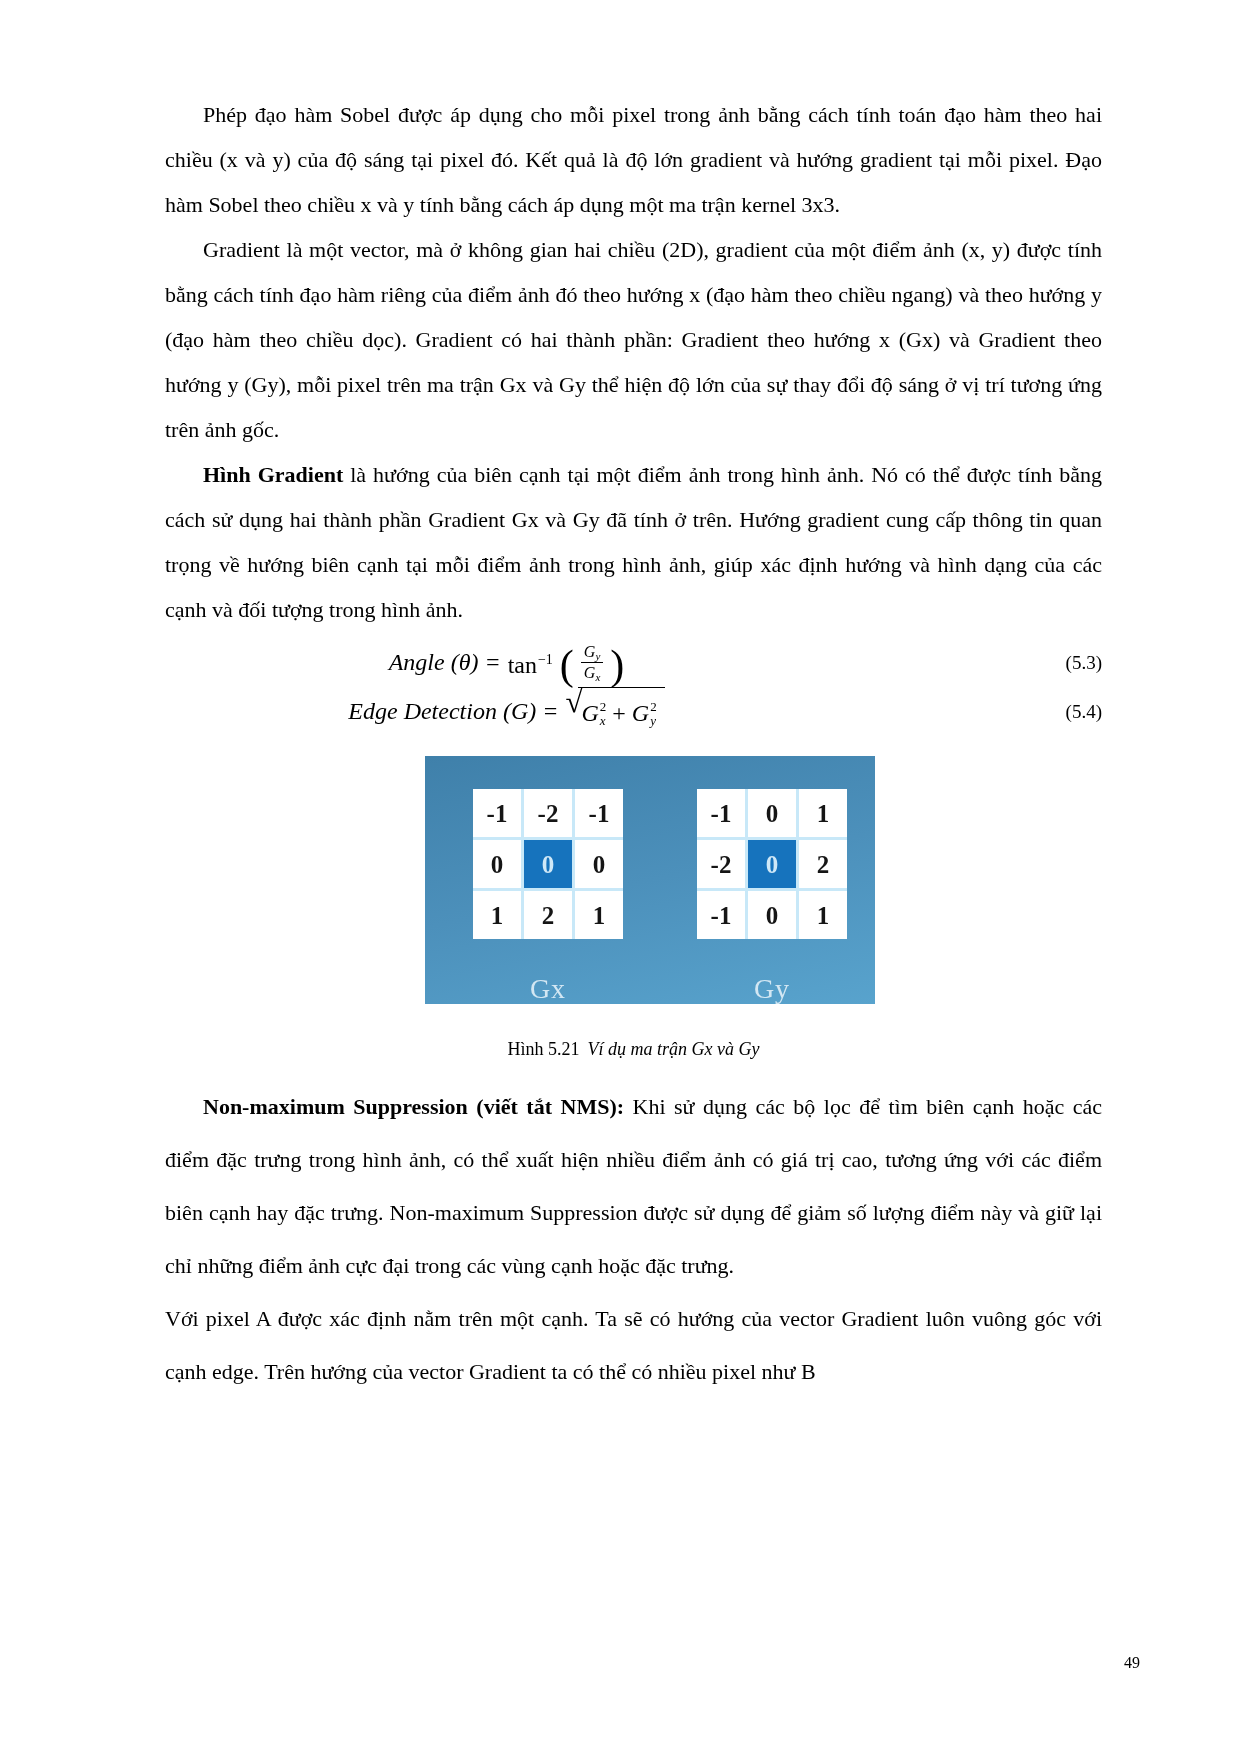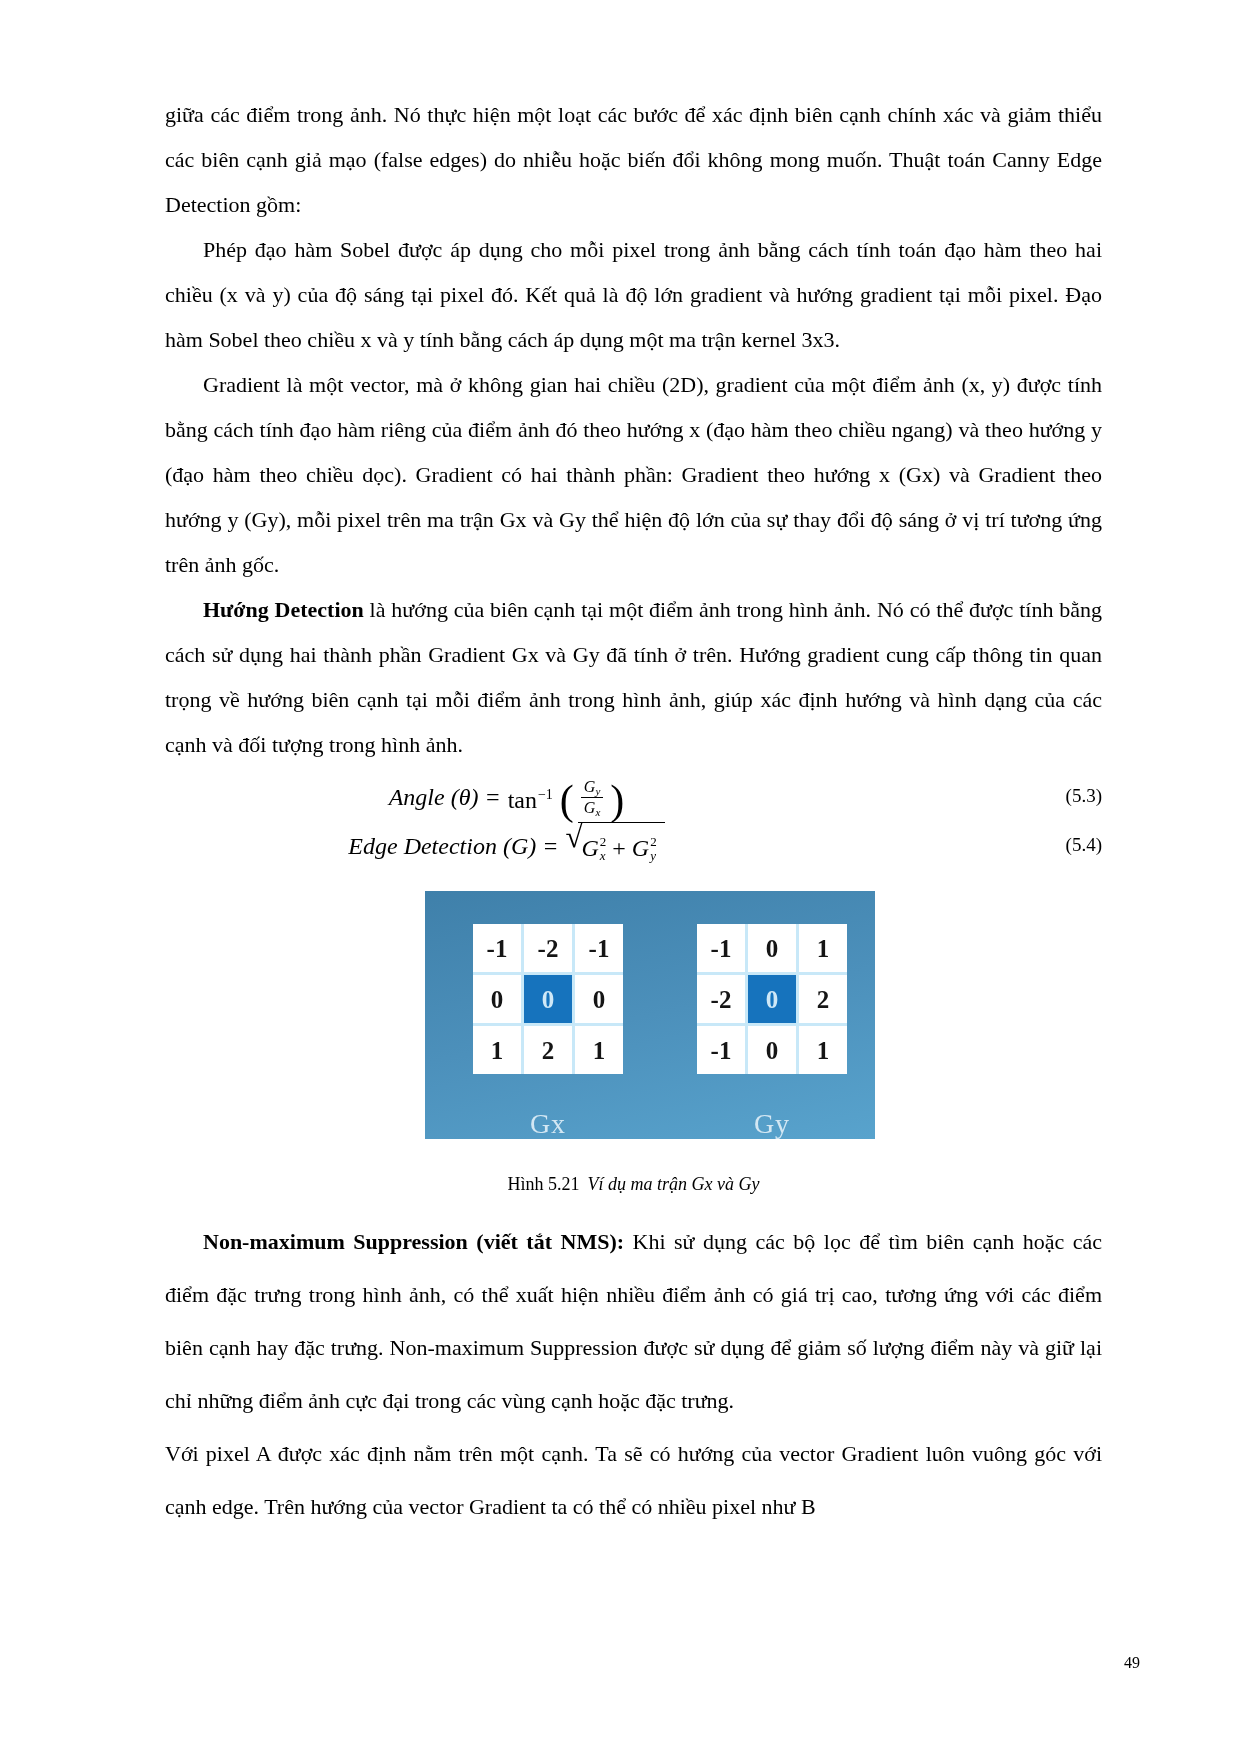--- a/index.html
+++ b/index.html
@@ -27,21 +27,21 @@
     position:absolute;left:165px;top:92px;width:937px;
     font-size:22px;line-height:45px;text-align:justify;
   }
   p{margin:0;}
   .ind{text-indent:38px;}
   .b{font-weight:bold;}
   .tight{line-height:53px;}
 
   
   .equations{margin-top:6px;}
-  .eq-row{display:flex;height:49px;}
+  .eq-row{display:flex;align-items:center;height:49px;}
   .eq-body{flex:1;display:flex;justify-content:center;align-items:center;gap:7px;padding-right:170px;font-size:24px;}
   .eq-body i{font-family:"Liberation Serif",serif;}
   .eq-num{width:84px;text-align:right;font-size:19px;font-family:Liberation Serif, serif;}
   .fn{font-style:normal;}
   .fn-sup{font-size:14px;vertical-align:9px;margin-left:1px;}
   .big-paren{font-size:42px;font-weight:400;line-height:0;transform:translateY(2px);}
   .frac{display:inline-flex;flex-direction:column;align-items:center;line-height:1.15;font-size:16px;}
   .frac-row{display:flex;align-items:baseline;}
   .frac-num{border-bottom:1.4px solid #000;padding:0 3px 1px;}
   .frac-den{padding-top:1px;}
@@ -80,28 +80,27 @@
 
   .lower{margin-top:17px;}
   .page-num{position:absolute;right:100px;bottom:82px;font-size:16px;}
 </style>
 </head>
 <body>
 
 <div class="page">
   <div class="content">
 
-    <p>giữa các điểm trong ảnh. Nó thực hiện một loạt các bước để xác định biên cạnh chính xác và giảm thiểu các biên cạnh giả mạo (false edges) do nhiễu hoặc biến đổi không mong muốn. Thuật toán Canny Edge Detection gồm:</p>
 
 
     <p class="ind">Phép đạo hàm Sobel được áp dụng cho mỗi pixel trong ảnh bằng cách tính toán đạo hàm theo hai chiều (x và y) của độ sáng tại pixel đó. Kết quả là độ lớn gradient và hướng gradient tại mỗi pixel. Đạo hàm Sobel theo chiều x và y tính bằng cách áp dụng một ma trận kernel 3x3.</p>
 
     <p class="ind">Gradient là một vector, mà ở không gian hai chiều (2D), gradient của một điểm ảnh (x, y) được tính bằng cách tính đạo hàm riêng của điểm ảnh đó theo hướng x (đạo hàm theo chiều ngang) và theo hướng y (đạo hàm theo chiều dọc). Gradient có hai thành phần: Gradient theo hướng x (Gx) và Gradient theo hướng y (Gy), mỗi pixel trên ma trận Gx và Gy thể hiện độ lớn của sự thay đổi độ sáng ở vị trí tương ứng trên ảnh gốc.</p>
 
-    <p class="ind"><span class="b">Hướng Detection</span><span> là hướng của biên cạnh tại một điểm ảnh trong hình ảnh. Nó có thể được tính bằng cách sử dụng hai thành phần Gradient Gx và Gy đã tính ở trên. Hướng gradient cung cấp thông tin quan trọng về hướng biên cạnh tại mỗi điểm ảnh trong hình ảnh, giúp xác định hướng và hình dạng của các cạnh và đối tượng trong hình ảnh.</span></p>
+    <p class="ind"><span class="b">Hình Gradient</span><span> là hướng của biên cạnh tại một điểm ảnh trong hình ảnh. Nó có thể được tính bằng cách sử dụng hai thành phần Gradient Gx và Gy đã tính ở trên. Hướng gradient cung cấp thông tin quan trọng về hướng biên cạnh tại mỗi điểm ảnh trong hình ảnh, giúp xác định hướng và hình dạng của các cạnh và đối tượng trong hình ảnh.</span></p>
 
     <div class="equations">
 
       <div class="eq-row">
         <div class="eq-body">
           <i>Angle (θ) =</i>
           <span class="fn"><span>tan</span><span class="fn-sup">−1</span></span>
           <span class="big-paren">(</span>
           <span class="frac">
             <span class="frac-num frac-row">

